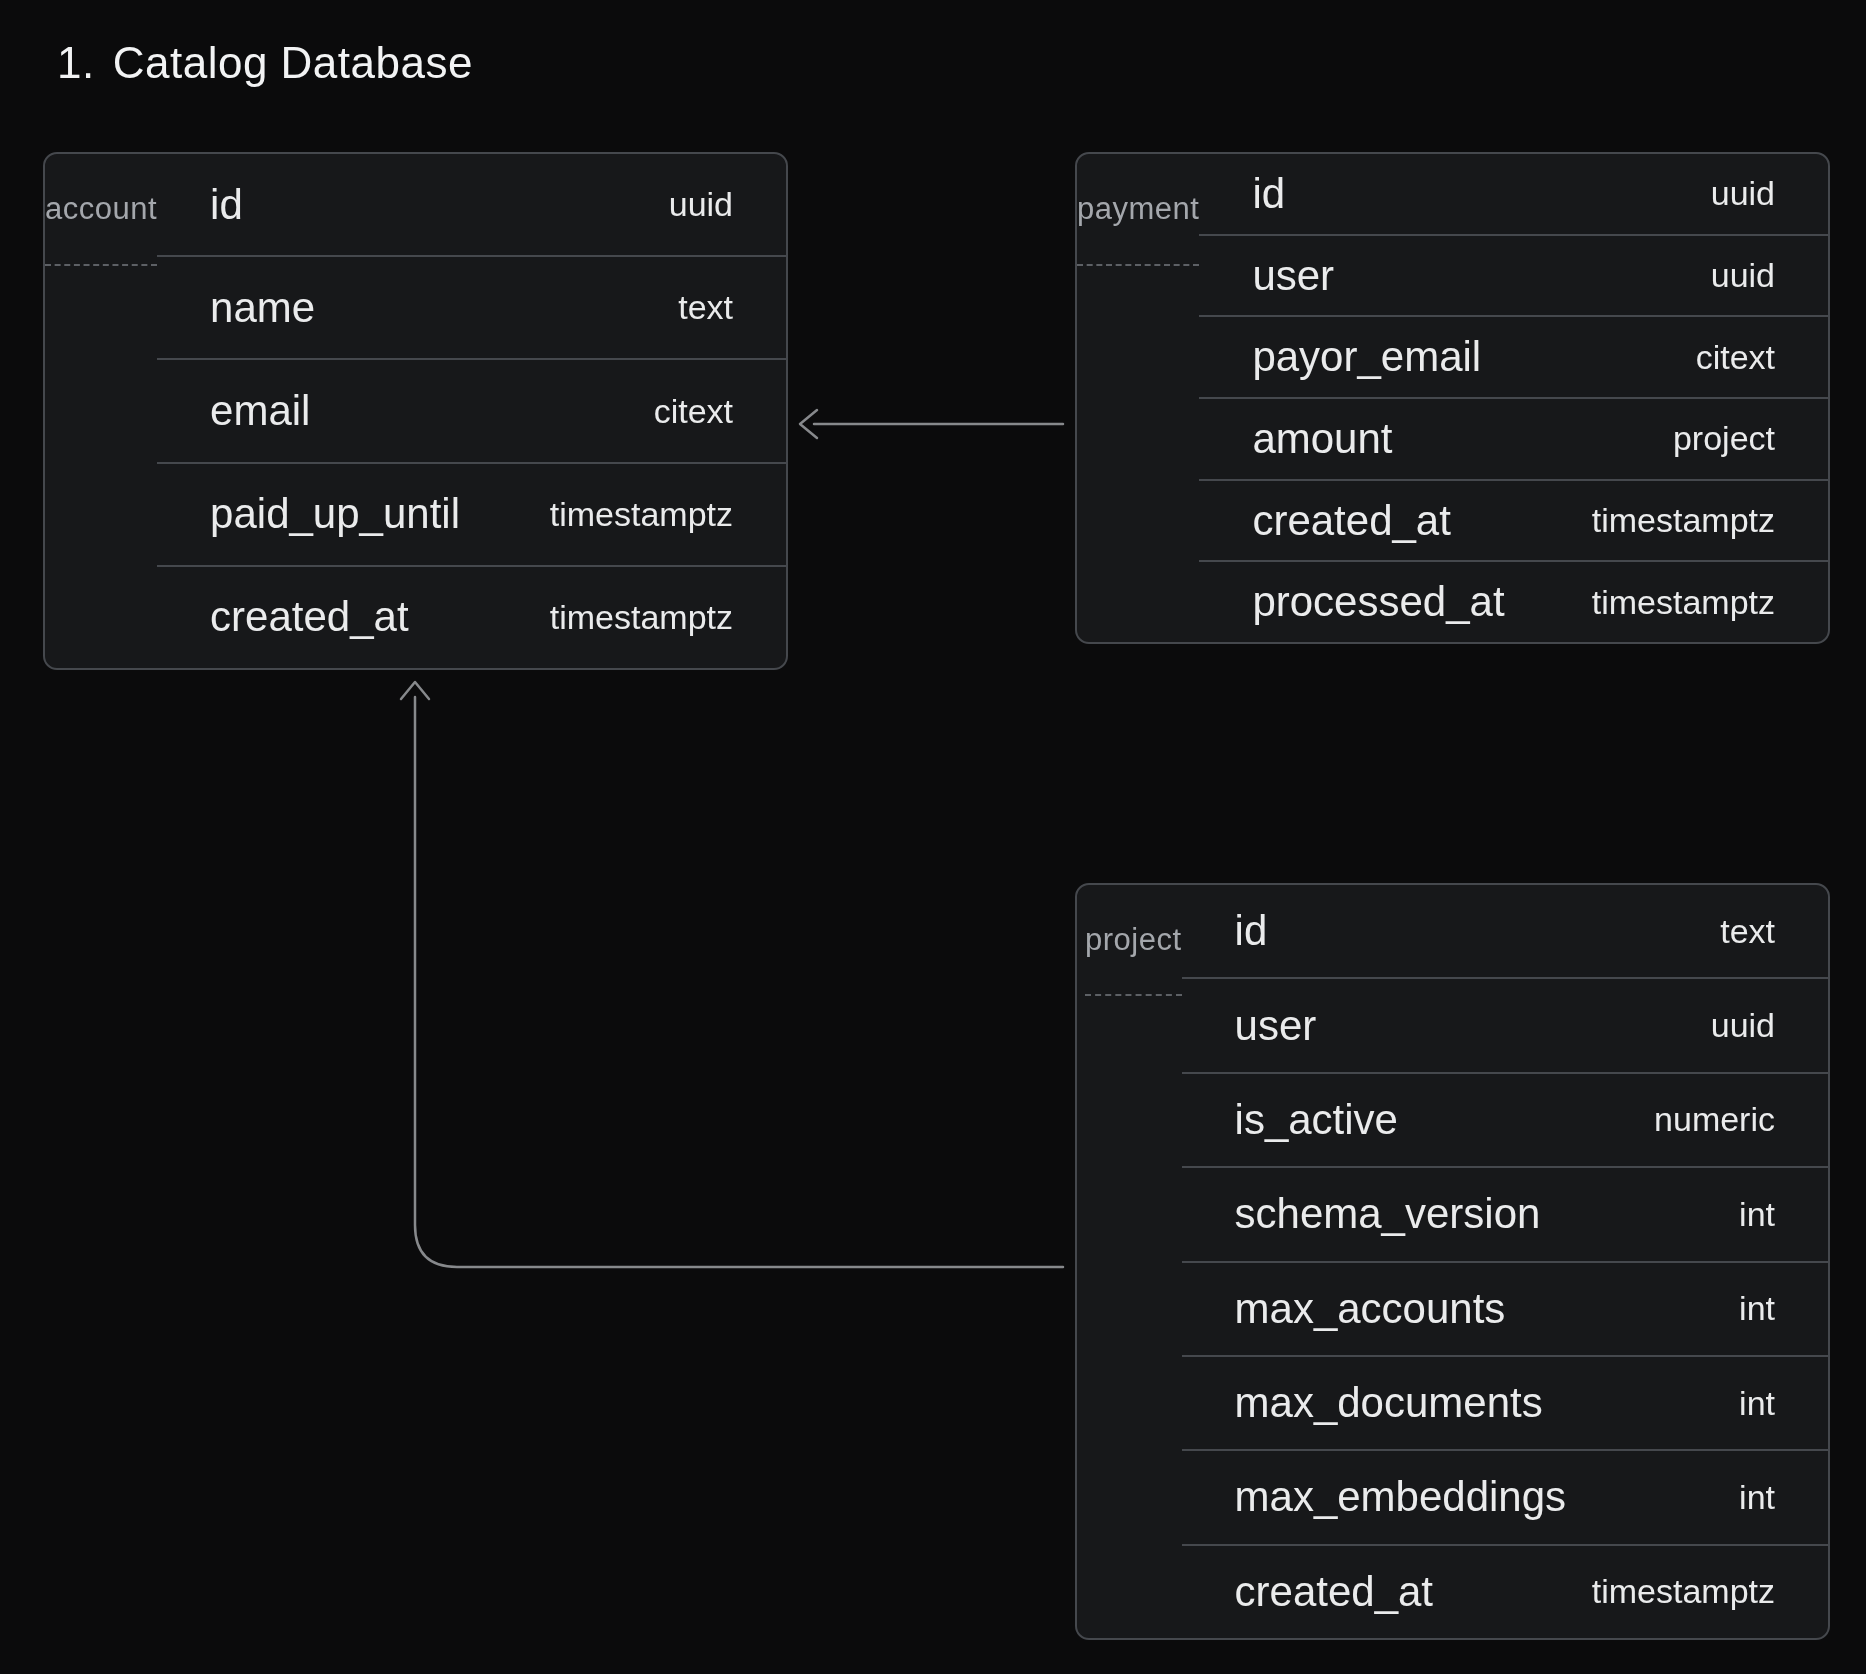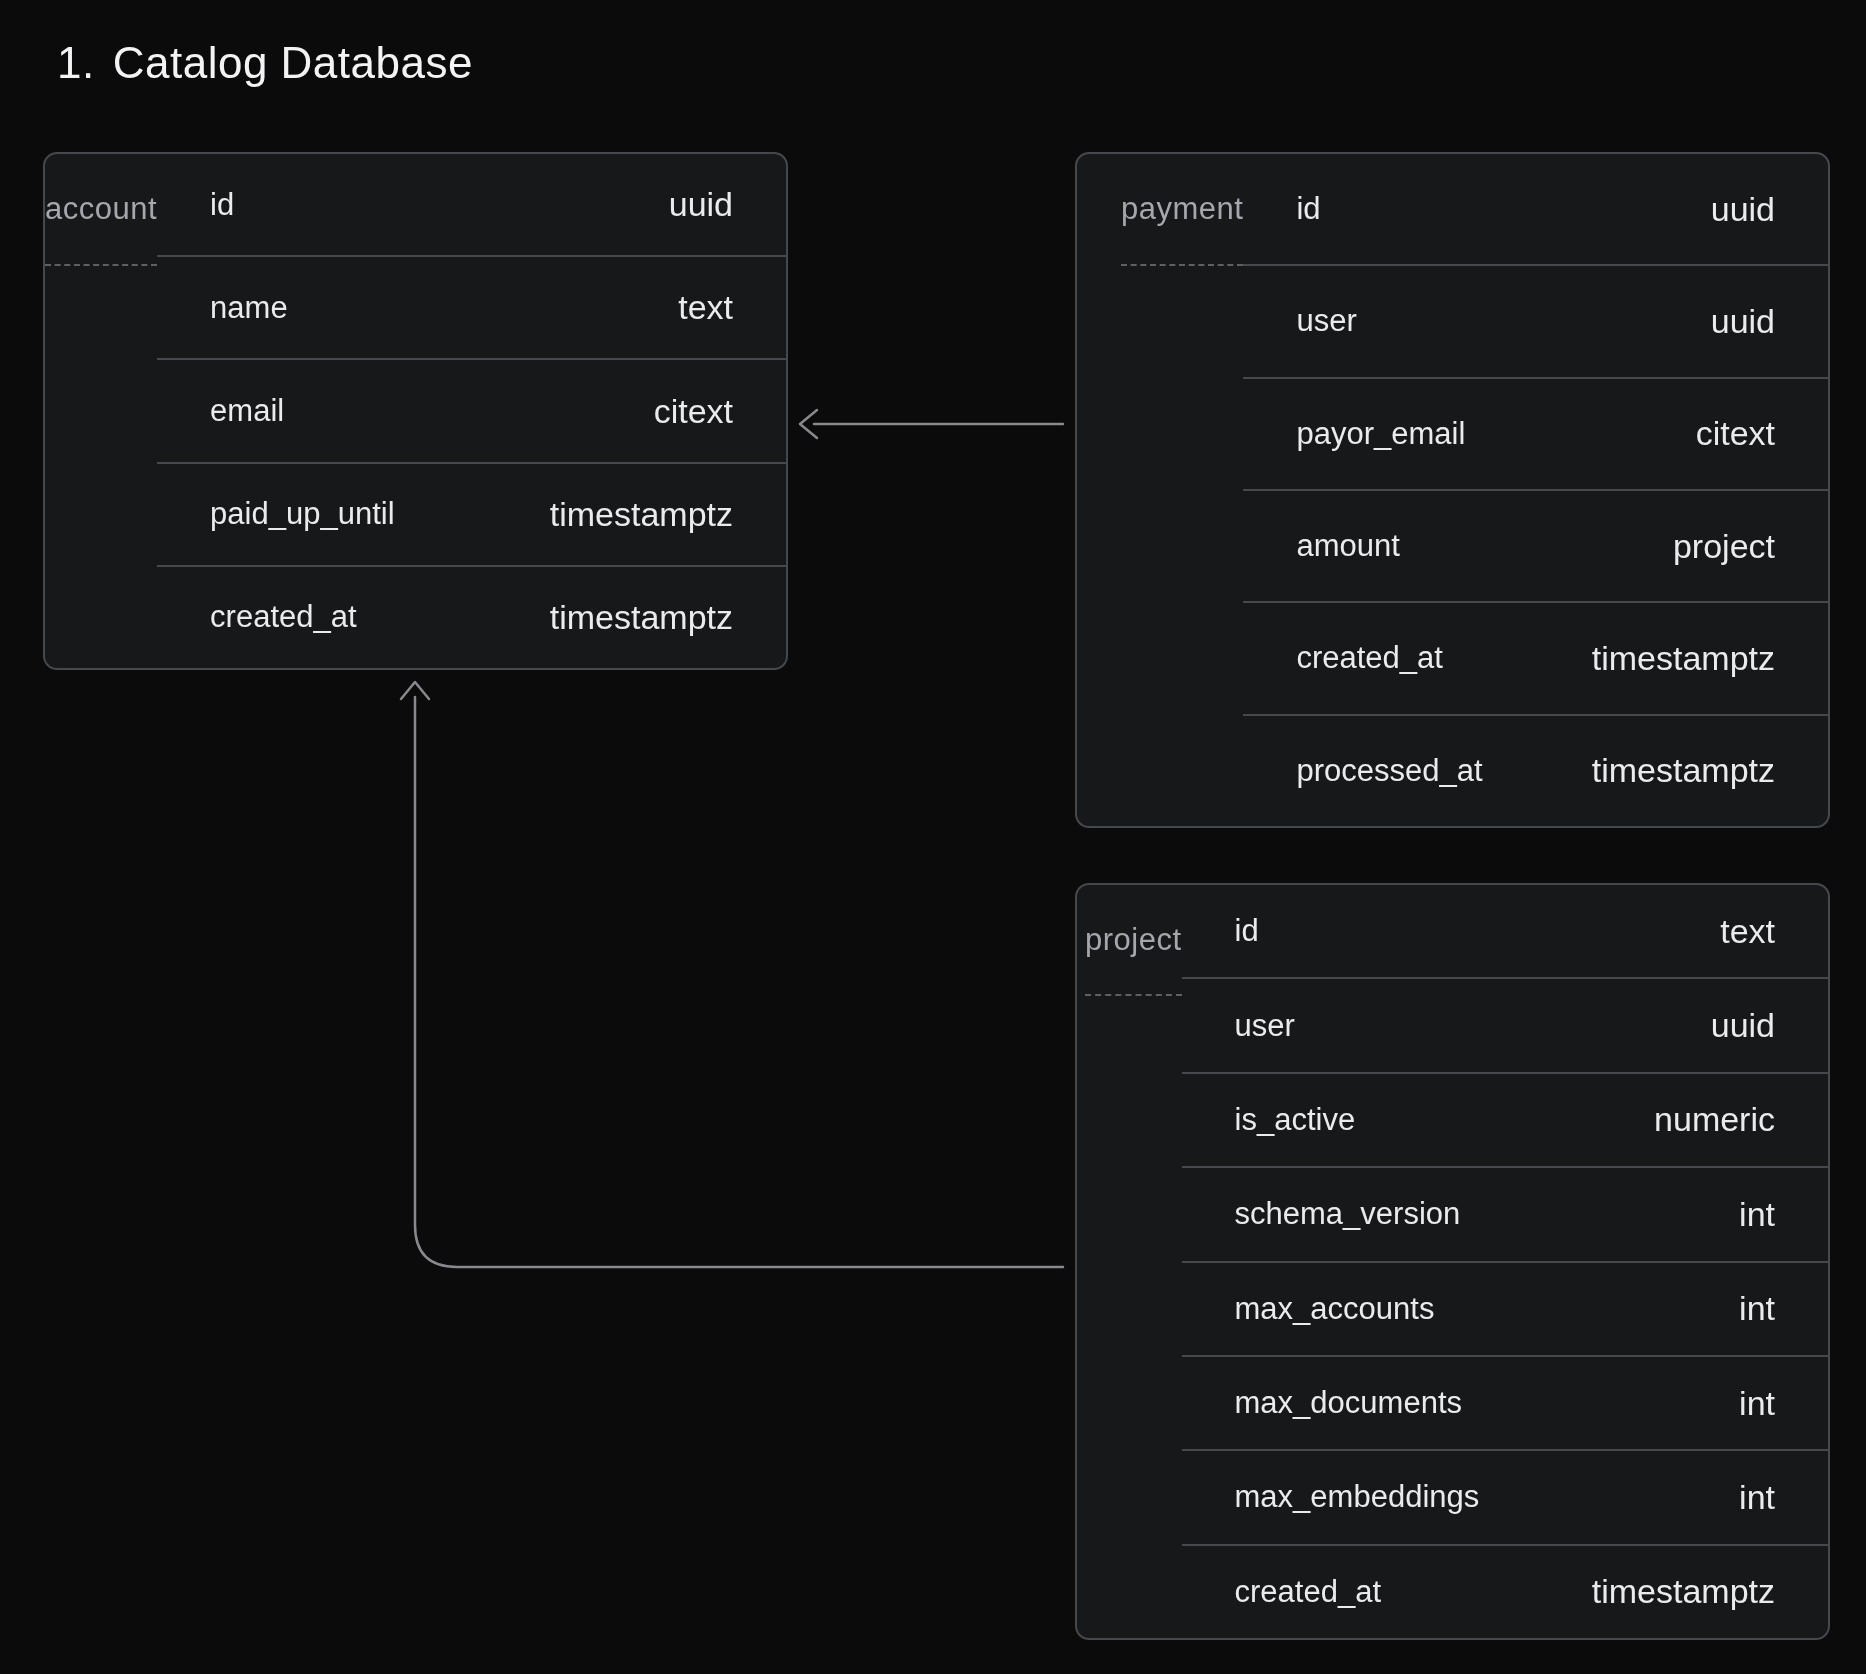--- a/index.html
+++ b/index.html
@@ -61,21 +61,21 @@
   }
   .field-rows{flex:1 1 auto;display:flex;flex-direction:column;}
   .field-row{
     flex:1 1 0;
     display:flex;
     align-items:center;
     justify-content:space-between;
     padding:0 53px;
   }
   .field-row + .field-row{border-top:2px solid var(--border);}
-  .field-name{font-size:31px;color:var(--field_color);}
+  .field-name{font-size:42px;color:var(--field_color);}
   .field-type{font-size:34px;color:var(--field_color);}
 </style>
 </head>
 <body>
 
 <div class="er-canvas">
 
   <h1 class="diagram-title"><span class="title-number">1.</span><span>Catalog Database</span></h1>
 
   <svg class="rel-svg" width="1866" height="1674" viewBox="0 0 1866 1674">
@@ -108,21 +108,21 @@
         <span class="field-name">paid_up_until</span>
         <span class="field-type">timestamptz</span>
       </div>
       <div class="field-row">
         <span class="field-name">created_at</span>
         <span class="field-type">timestamptz</span>
       </div>
     </div>
   </div>
 
-  <div class="table-card" style="left:1075px;top:152px;width:755px;height:676px;padding-left:44px;">
+  <div class="table-card" style="left:1075px;top:152px;width:755px;height:492px;">
     <div class="table-header" style="height:112px;">
       <span class="table-name">payment</span>
     </div>
     <div class="field-rows">
       <div class="field-row">
         <span class="field-name">id</span>
         <span class="field-type">uuid</span>
       </div>
       <div class="field-row">
         <span class="field-name">user</span>

